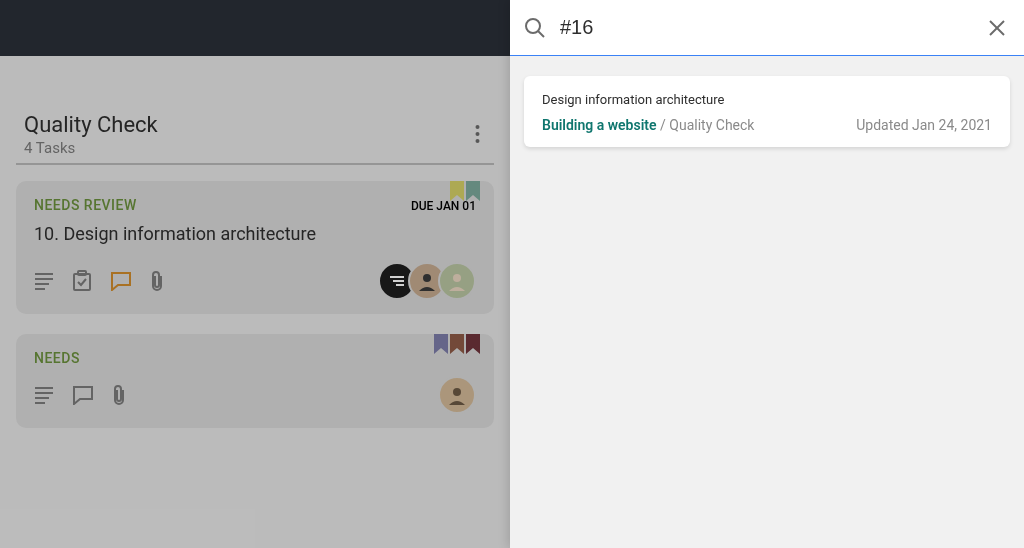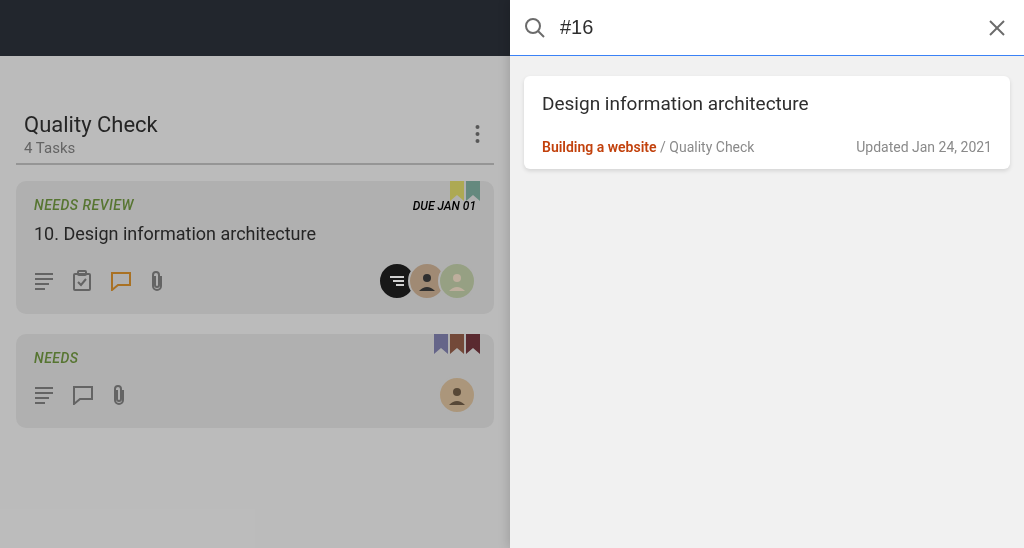--- a/index.html
+++ b/index.html
@@ -67,21 +67,20 @@
     .bm-teal   { background: linear-gradient(#7aa89a,#7aa89a); clip-path: polygon(0 0,100% 0,100% 100%,50% 70%,0 100%); }
     .bm-purple { background: linear-gradient(#7c7ca8,#7c7ca8); clip-path: polygon(0 0,100% 0,100% 100%,50% 70%,0 100%); }
     .bm-brown  { background: linear-gradient(#8d5a46,#8d5a46); clip-path: polygon(0 0,100% 0,100% 100%,50% 70%,0 100%); }
     .bm-dkred  { background: linear-gradient(#6e343b,#6e343b); clip-path: polygon(0 0,100% 0,100% 100%,50% 70%,0 100%); }
 
     .card-top-row {
       display: flex;
       justify-content: space-between;
       align-items: baseline;
       margin-bottom: 10px;
-      font-style: italic;
     }
     .status-label {
       font-size: 14px;
       letter-spacing: 0.5px;
       color: #6a8f3c;
       font-weight: 500;
     }
     .due-label {
       font-size: 12px;
       color: #000000;
@@ -155,31 +154,31 @@
     .results {
       padding: 20px 14px;
     }
     .result-card {
       background: #ffffff;
       border-radius: 6px;
       padding: 16px 18px 14px 18px;
       box-shadow: 0 2px 4px rgba(0,0,0,0.12);
     }
     .result-title {
-      font-size: 19px;
+      font-size: 13px;
       color: #2e2e2e;
-      margin-bottom: 24px;
+      margin-bottom: 10px;
     }
     .result-meta {
       display: flex;
       justify-content: space-between;
       font-size: 14px;
       color: #8a8a8a;
     }
-    .result-path .proj { color: #c2410c; font-weight: 600; }
+    .result-path .proj { color: #0f766e; font-weight: 600; }
 
     svg { display: block; }
   </style>
 </head>
 <body>
 
 <div class="topbar"></div>
 
 <div class="column-wrap">
   <div class="column-header">

